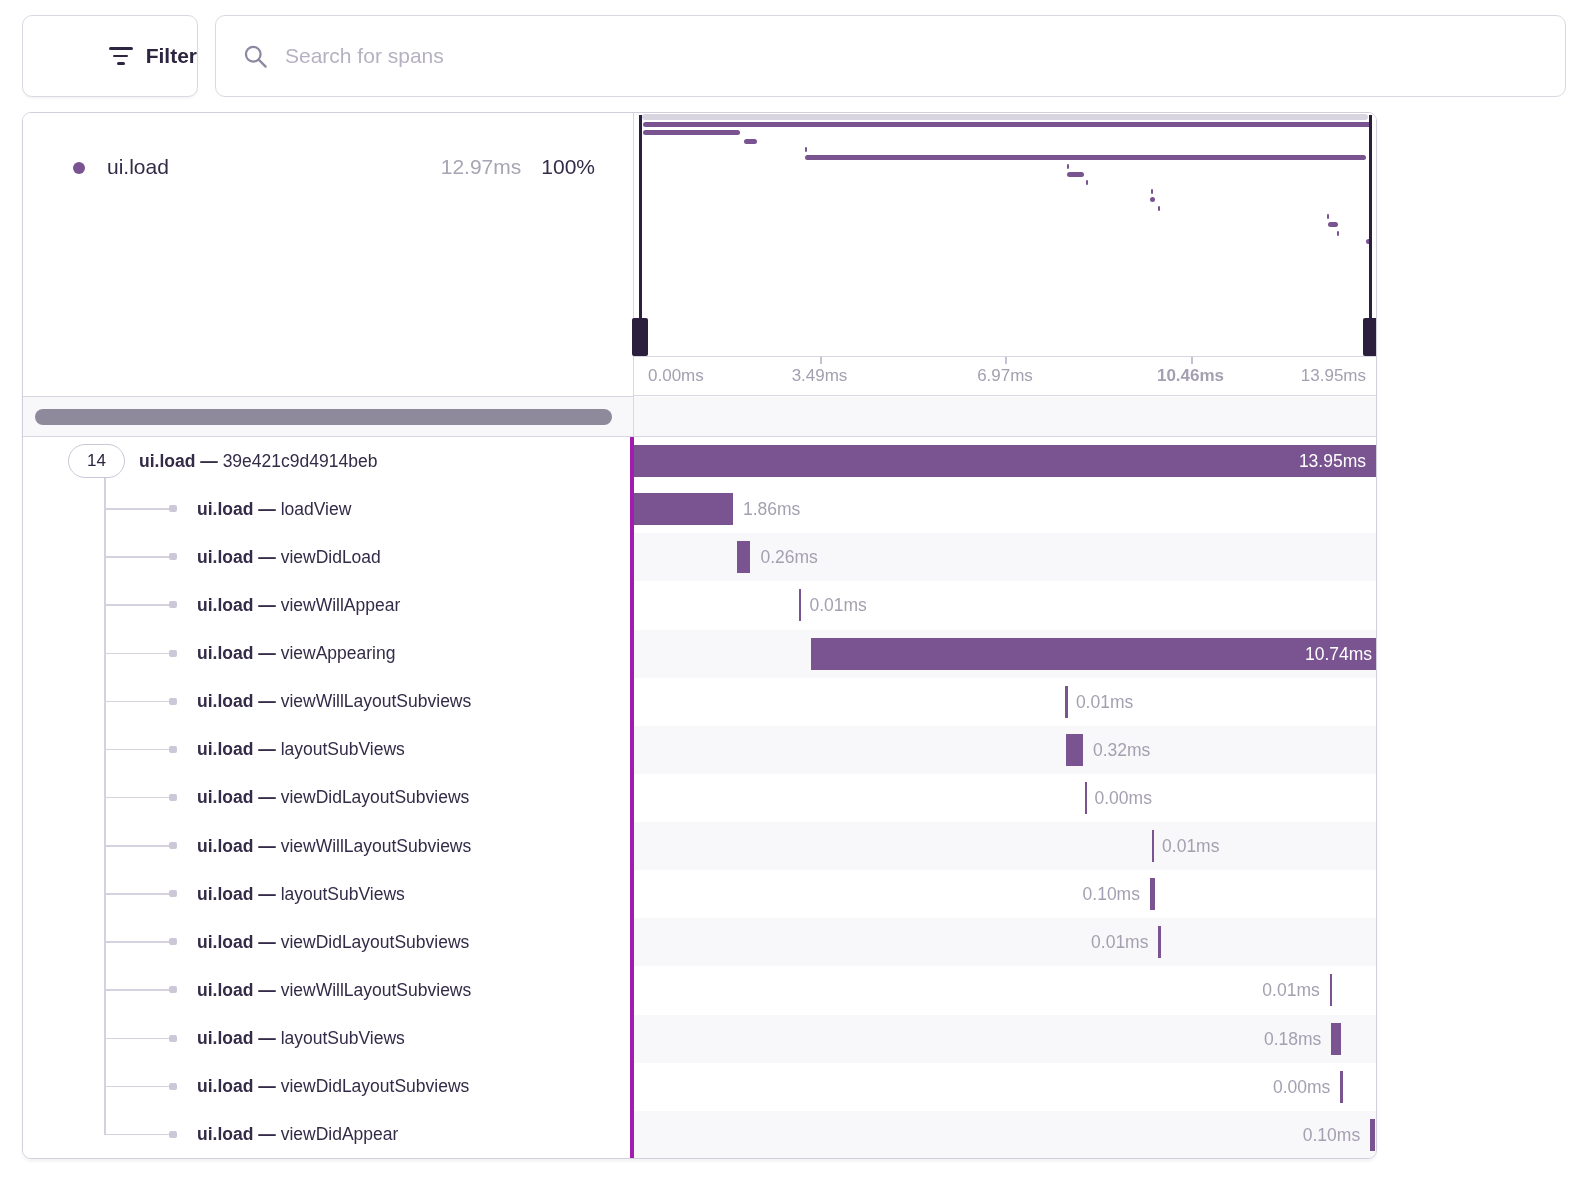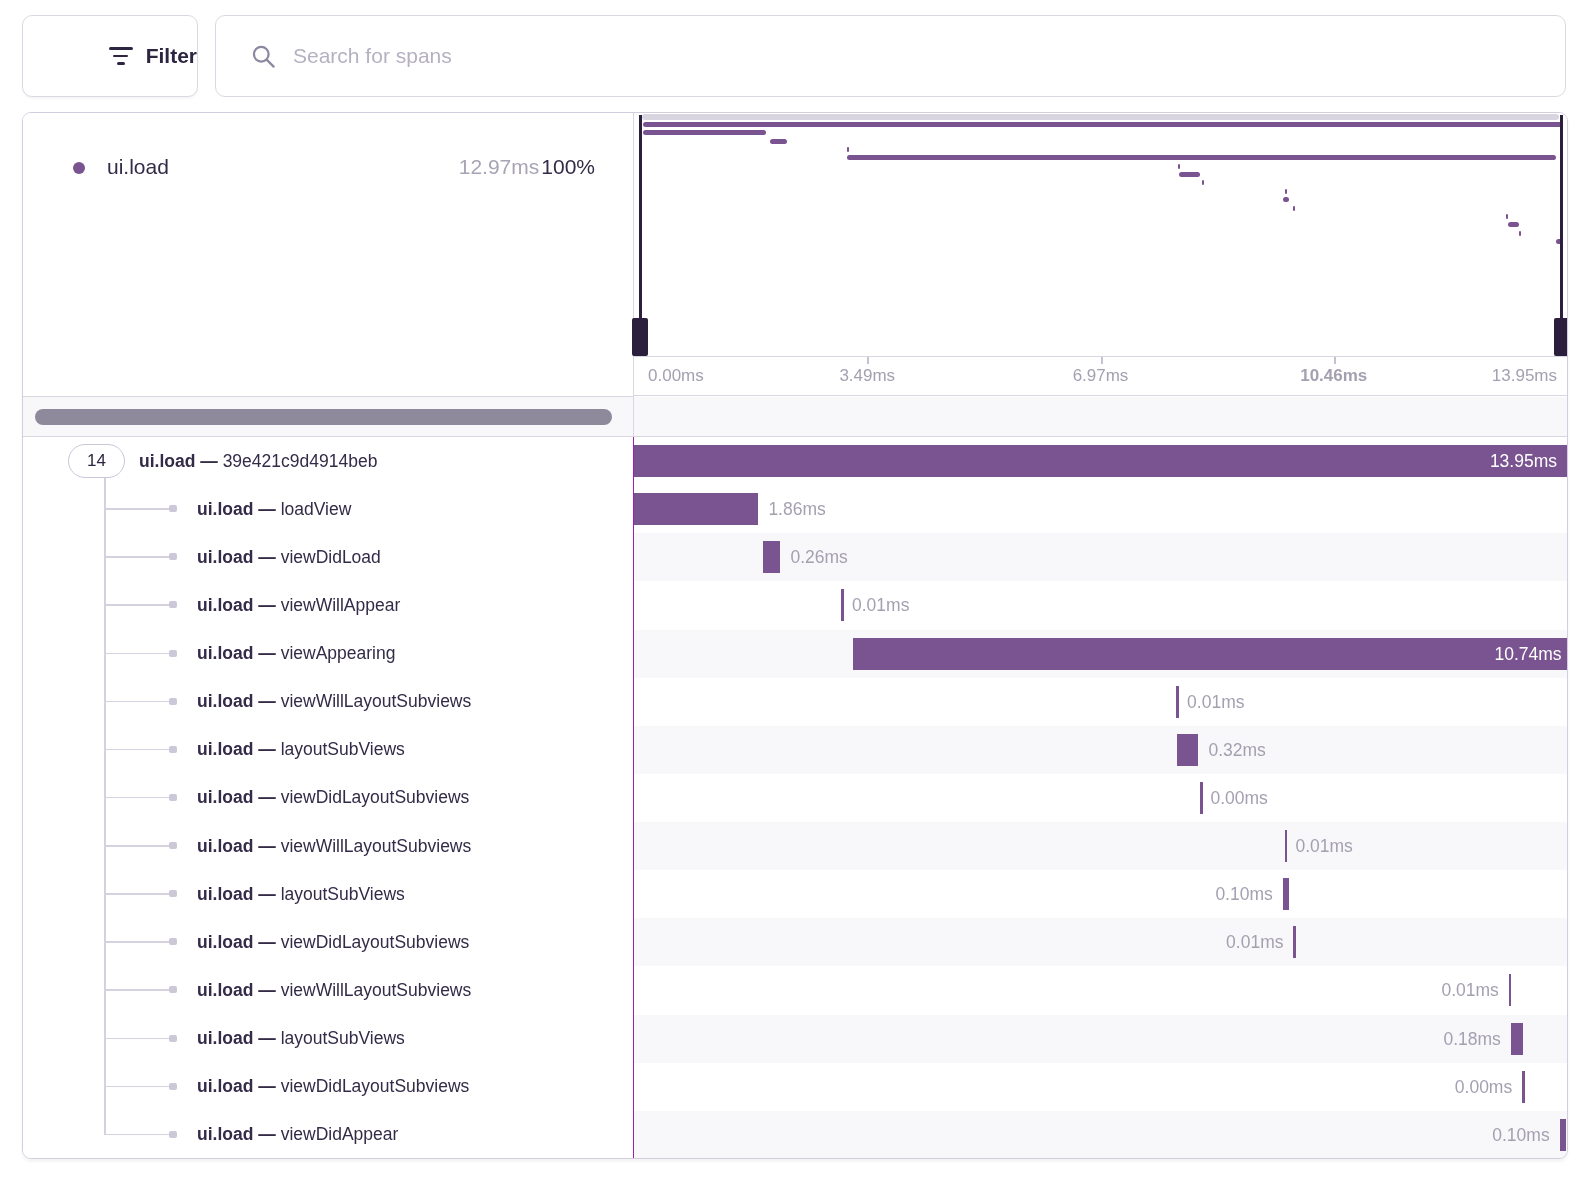--- a/index.html
+++ b/index.html
@@ -11,42 +11,42 @@
   .filter-btn { width:176px; height:82px; background:#fff; border:1px solid #dcd8e3;
     border-radius:10px; box-shadow:0 2px 2px rgba(43,34,51,0.04);
     display:flex; align-items:center; justify-content:flex-end; gap:13px; cursor:pointer; }
   .filter-btn .txt { font-size:21px; font-weight:700; color:#2e2640; }
   .funnel { width:24px; height:18px; display:flex; flex-direction:column;
     align-items:center; justify-content:space-between; }
   .funnel i { display:block; height:2.6px; border-radius:2px; background:#2e2640; }
   .funnel i:nth-child(1){ width:24px; } .funnel i:nth-child(2){ width:15px; }
   .funnel i:nth-child(3){ width:8px; }
   .searchbox { flex:1; height:82px; background:#fff; border:1px solid #dcd8e3;
-    border-radius:10px; display:flex; align-items:center; padding:0 34px; gap:16px; }
+    border-radius:10px; display:flex; align-items:center; padding:0 26px; gap:16px; }
   .searchbox input { border:none; outline:none; flex:1; font-size:21px;
     font-family:"Liberation Sans", sans-serif; color:#332b47; background:transparent; }
   .searchbox input::placeholder { color:#b6b1c2; }
 
   
-  .panel { position:absolute; left:22px; top:112px; width:1546px; height:1047px;
+  .panel { position:absolute; left:22px; top:112px; width:1355px; height:1047px;
     border:1px solid #d3cede; border-radius:9px; background:#fff; overflow:hidden;
     box-shadow:0 3px 3px rgba(43,34,51,0.05); display:flex; flex-direction:column; }
   .cols { display:flex; }
   .leftcol { width:611px; flex:0 0 611px; border-right:1px solid #d9d5e1; position:relative; }
   .rightcol { flex:1; position:relative; }
 
   
   .band-head { height:284px; }
   .summary { height:284px; border-bottom:1px solid #d9d5e1; background:#fff;
     display:flex; align-items:flex-start; padding:42px 38px 0 50px; }
   .summary .dot { width:12px; height:12px; border-radius:50%; background:#7a5490;
     margin:7px 22px 0 0; flex:0 0 auto; }
   .summary .op { font-size:21px; color:#332b47; }
   .summary .spacer { flex:1; }
-  .summary .dur { font-size:21px; color:#a9a4b4; margin-right:2px; }
+  .summary .dur { font-size:21px; color:#a9a4b4; margin-right:20px; }
   .summary .pct { font-size:21px; color:#332b47; }
 
   .minimap { height:244px; border-bottom:1px solid #d9d5e1; position:relative; background:#fff; }
   .mini-scroll { position:absolute; left:8px; right:8px; top:1px; height:6px;
     border-radius:3px; background:#d9d5e0; }
   .mini-area { position:absolute; left:9px; right:4px; top:0; bottom:0; }
   .mini-bar { position:absolute; height:5px; border-radius:2.5px; background:#7a5490; min-width:2px; }
   .handle-line { position:absolute; top:2px; bottom:1px; width:3px; background:#2b1f3d; }
   .handle-grip { position:absolute; bottom:0; width:16px; height:38px;
     border-radius:2px; background:#2b1f3d; cursor:ew-resize; }
@@ -60,21 +60,21 @@
   
   .band-scroll .leftcol, .band-scroll .rightcol { height:40px; background:#f8f7fa;
     border-bottom:1px solid #d9d5e1; }
   .hscroll-thumb { position:absolute; left:12px; top:12px; width:577px; height:16px;
     border-radius:8px; background:#8f8a9b; cursor:grab; }
 
   
   .band-rows { flex:1; display:flex; flex-direction:column; }
   .row { display:flex; height:48.13px; flex:0 0 auto; }
   .row:last-child { flex:1; }
-  .tree-cell { width:611px; flex:0 0 611px; border-right:1px solid #a21caf;
+  .tree-cell { width:611px; flex:0 0 611px; border-right:4px solid #a21caf;
     position:relative; background:#fff; display:flex; align-items:center; cursor:pointer; }
   .bar-cell { flex:1; position:relative; background:#fff; cursor:pointer; }
   .bar-cell.alt { background:#f8f7fa; }
 
   .badge { position:absolute; left:45px; top:7px; width:57px; height:34px;
     border:1.5px solid #ccc6d8; border-radius:17px; background:#fff;
     display:flex; align-items:center; justify-content:center;
     font-size:17px; color:#2e2640; cursor:pointer; }
   .tlabel { font-size:17.5px; color:#332b47; white-space:nowrap; }
   .tlabel b { font-weight:700; }

